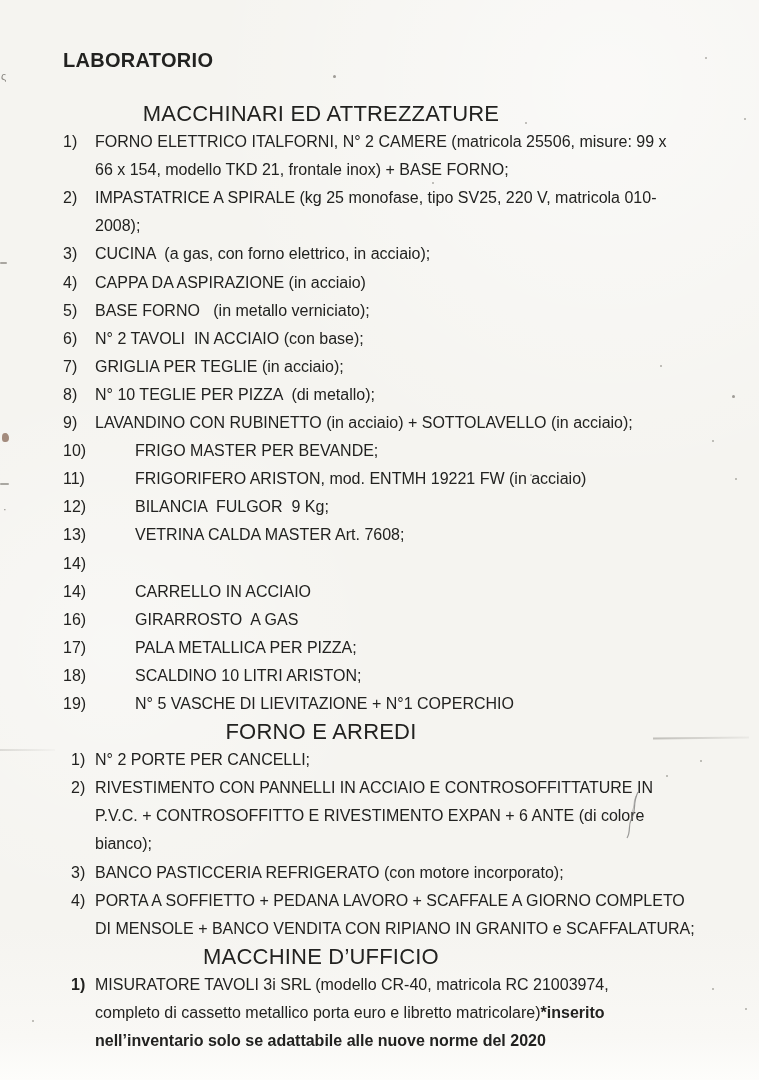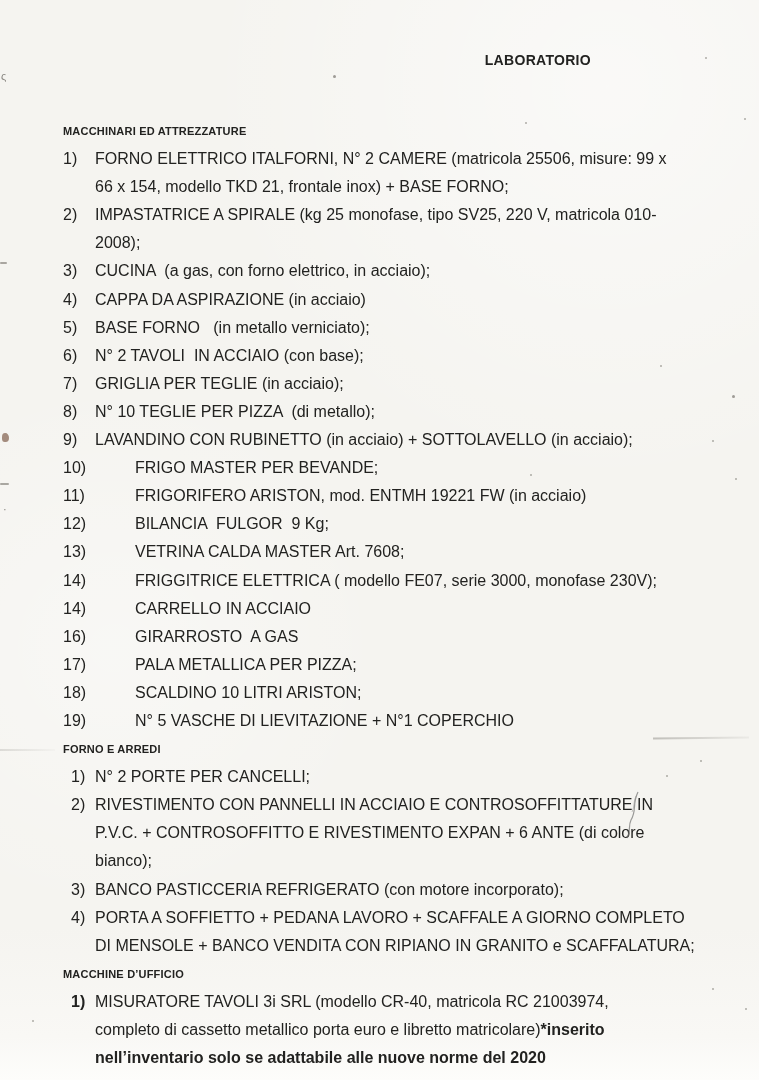--- a/index.html
+++ b/index.html
@@ -7,26 +7,26 @@
     position:relative; width:759px; height:1080px; overflow:hidden;
     background:
       radial-gradient(circle at 80% 8%, rgba(255,255,255,.5) 0, rgba(255,255,255,0) 35%),
       radial-gradient(circle at 15% 60%, rgba(255,255,255,.35) 0, rgba(255,255,255,0) 30%),
       linear-gradient(180deg, #f5f4f0 0%, #f5f4f0 86%, #f9f8f5 96%, #fdfdfb 100%);
     font-family:"Liberation Sans", sans-serif;
     color:#222220;
   }
   .content { position:absolute; top:0; left:0; right:0; padding:46px 45px 0 63px; }
   .title {
-    font-size:14px; font-weight:bold; line-height:28px;
-    text-align:right; margin:0 123px 43px 0; letter-spacing:.3px;
+    font-size:20px; font-weight:bold; line-height:28px;
+    text-align:left; margin:0 123px 26px 0; letter-spacing:.3px;
   }
   .heading {
-    font-size:11px; font-weight:bold; line-height:28.1px;
-    text-align:left; margin:0 135px 0 0; letter-spacing:.2px;
+    font-size:22px; font-weight:normal; line-height:28.1px;
+    text-align:center; margin:0 135px 0 0; letter-spacing:.2px;
   }
   .item { display:flex; font-size:16px; line-height:28.1px; }
   .item .num { flex:none; width:32px; }
   .item .txt { flex:1; white-space:pre-wrap; }
   .sec0 .item.wide .num { width:72px; }
   .sec1 .item .num, .sec2 .item .num { width:24px; margin-left:8px; }
   .bold { font-weight:bold; }
 
   
   .artifact { position:absolute; pointer-events:none; }
@@ -103,21 +103,20 @@
       <div class="item wide">
           <span class="num">12)</span>
           <span class="txt">BILANCIA  FULGOR  9 Kg;</span>
         </div>
       <div class="item wide">
           <span class="num">13)</span>
           <span class="txt">VETRINA CALDA MASTER Art. 7608;</span>
         </div>
       <div class="item wide">
           <span class="num">14)</span>
-          <span class="txt">FRIGGITRICE ELETTRICA ( modello FE07, serie 3000, monofase 230V);</span>
         </div>
       <div class="item wide">
           <span class="num">14)</span>
           <span class="txt">CARRELLO IN ACCIAIO</span>
         </div>
       <div class="item wide">
           <span class="num">16)</span>
           <span class="txt">GIRARROSTO  A GAS</span>
         </div>
       <div class="item wide">

